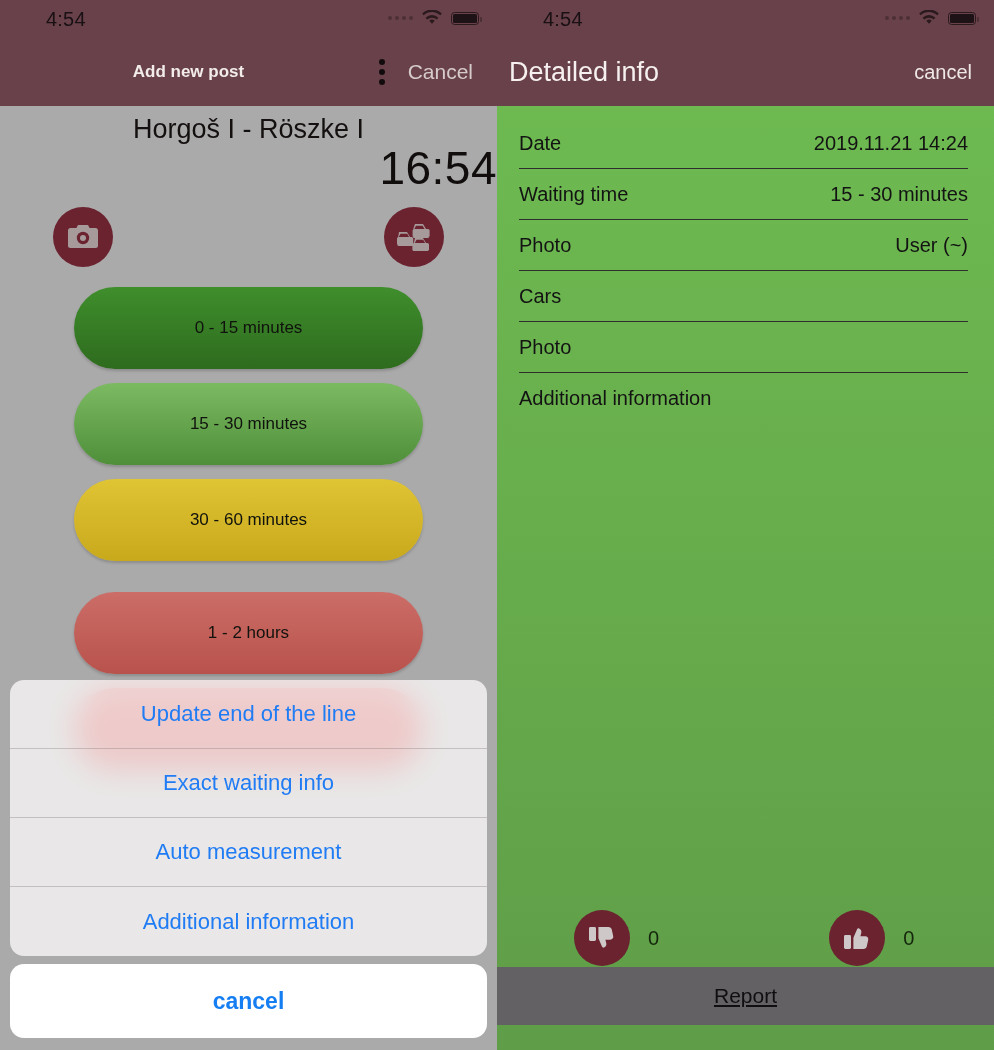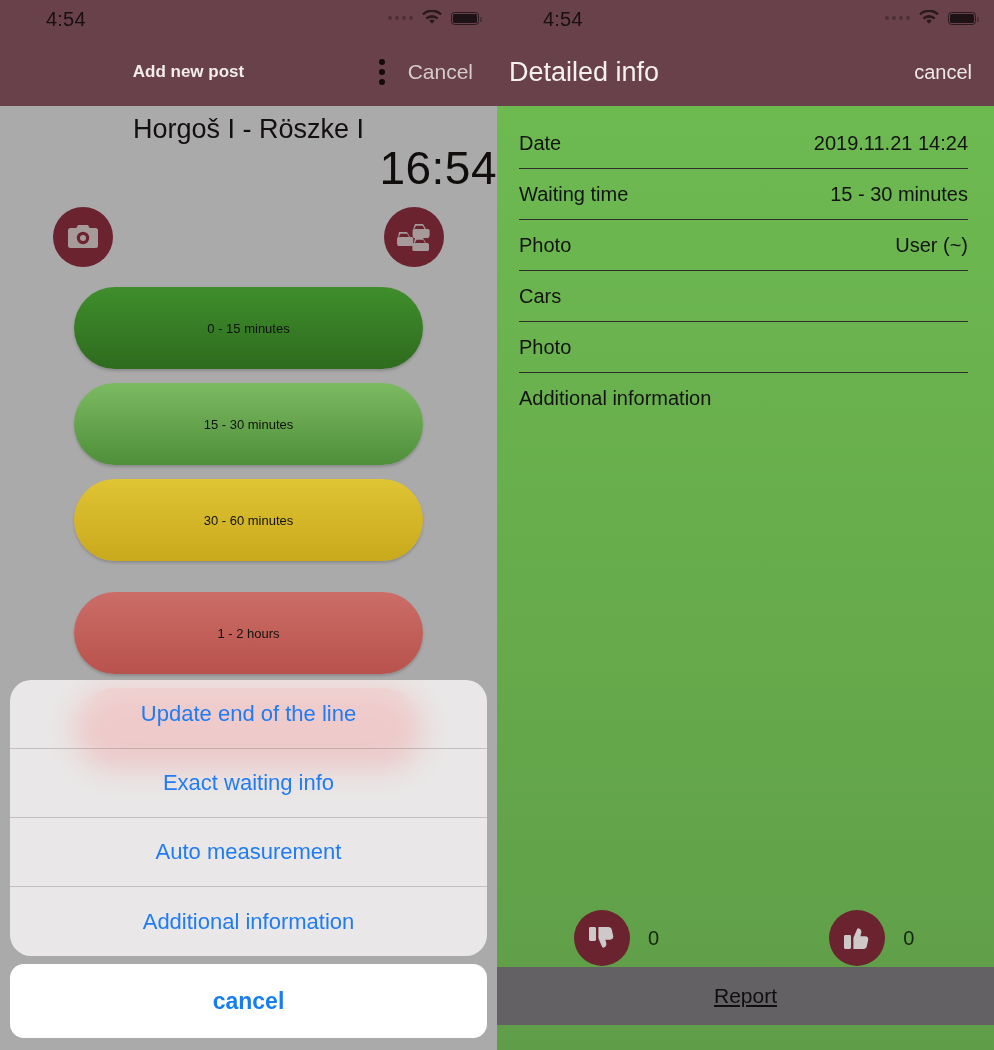--- a/index.html
+++ b/index.html
@@ -80,35 +80,35 @@
     position: absolute; width: 60px; height: 60px; border-radius: 50%;
     background: #6b2330; display: flex; align-items: center; justify-content: center;
   }
   .round-ic.camera { left: 53px; top: 0; }
   .round-ic.cars   { right: 53px; top: 0; }
 
   .wait-list { margin-top: 10px; padding: 0 74px; display: flex; flex-direction: column; gap: 14px; }
   .wait-btn {
     height: 82px; border-radius: 41px;
     display: flex; align-items: center; justify-content: center;
-    font-size: 13px; color: #10120d;
+    font-size: 17px; color: #10120d;
     box-shadow: 0 2px 3px rgba(0,0,0,.18);
   }
   .w0 { background: linear-gradient(180deg,#3f8e2c 0%, #2e6b1e 100%); }
   .w1 { background: linear-gradient(180deg,#7cba62 0%, #4f8f3a 100%); }
   .w2 { background: linear-gradient(180deg,#dfc434 0%, #c9a91c 100%); }
   .w3 { background: linear-gradient(180deg,#cc6d67 0%, #b8524c 100%); margin-top: 17px; }
   .w4 { background: linear-gradient(180deg,#cf1f1f 0%, #b81717 100%); }
 
   
   .sheet-wrap {
     position: absolute; left: 10px; right: 10px; bottom: 12px;
   }
   .sheet-group {
-    border-radius: 21px; overflow: hidden;
+    border-radius: 14px; overflow: hidden;
     background: rgba(249,246,246,0.80);
     backdrop-filter: blur(14px);
   }
   .sheet-item {
     height: 69px; display: flex; align-items: center; justify-content: center;
     font-size: 22px; color: #207cf4;
     border-bottom: 1px solid rgba(130,120,120,.35);
   }
   .sheet-item:last-child { border-bottom: none; }
   .sheet-cancel {

